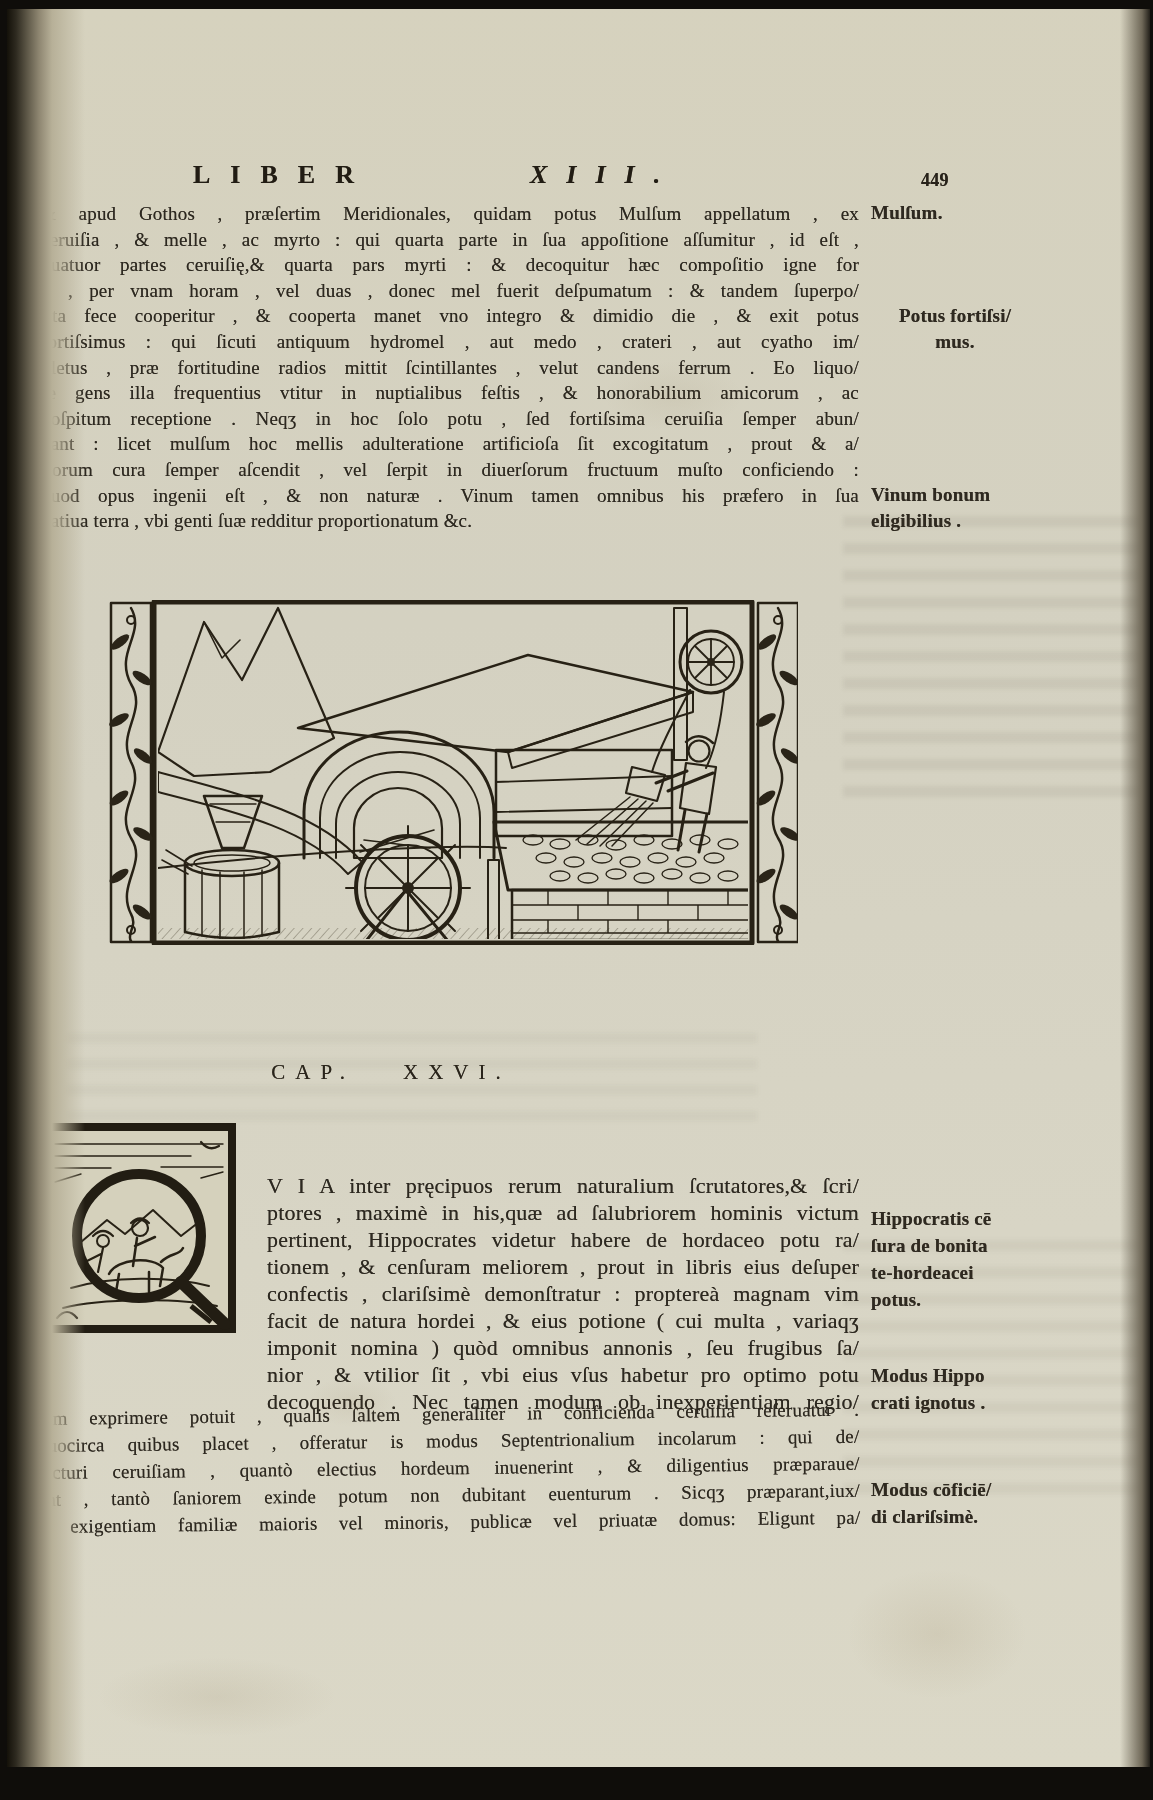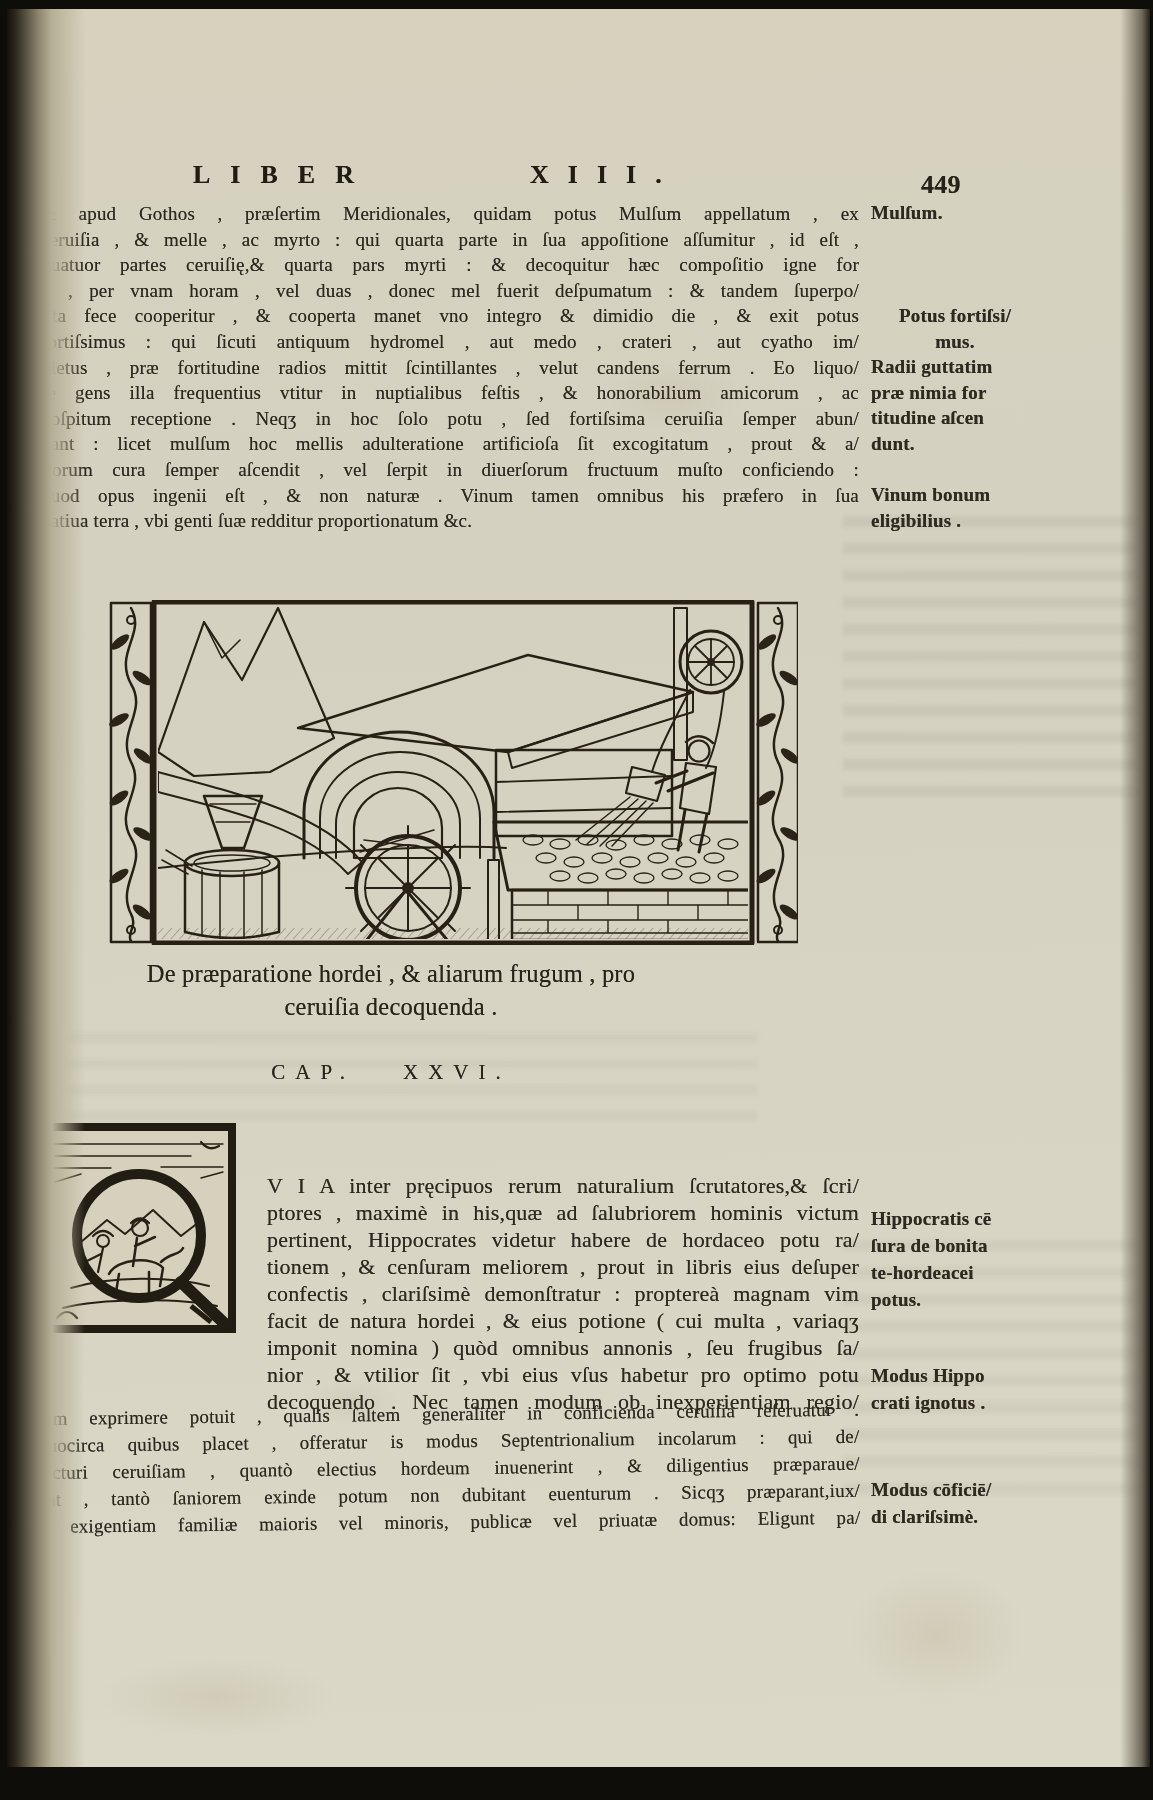--- a/index.html
+++ b/index.html
@@ -25,22 +25,22 @@
     background:linear-gradient(270deg,#23201a 0px,#6f6858 8px,rgba(214,210,195,0) 30px);
     pointer-events:none;
   }
   .ink{ text-shadow:0 0 0.5px rgba(44,36,24,.65); letter-spacing:.2px; }
   .prelines{ white-space:pre-line; }
   .justify{ text-align:justify; text-align-last:justify; }
   .abs{ position:absolute; }
 
   .running-title{ top:151px;font-weight:700;font-size:26px;color:#211c13; }
   .rt-liber{ left:186px;letter-spacing:20px; }
-  .rt-num{ left:523px;letter-spacing:19px; }
-  .page-number{ left:914px;top:161px;font-size:26px;font-weight:700;color:#27221a;text-align:right; }
+  .rt-num{ left:523px;letter-spacing:19px;font-style:italic; }
+  .page-number{ left:914px;top:161px;font-size:18px;font-weight:700;color:#27221a;text-align:right; }
 
   .para1{ left:34px;top:192px;width:818px;font-size:19px;line-height:25.6px; }
   .para1-last{ left:34px;top:499px;width:818px;font-size:19px;line-height:25.6px; }
 
   .marginnote{ left:864px;width:168px;font-size:19px;line-height:25.6px;color:#2e2920;font-weight:600; }
   .mn-mulsum{ top:191px; }
   .mn-potus{ top:294px;text-align:center; }
   .mn-radii{ top:345px; }
   .mn-vinum{ top:473px; }
   .mn2{ line-height:27px; }
@@ -98,24 +98,20 @@
 re gens illa frequentius vtitur in nuptialibus feſtis , &amp; honorabilium amicorum , ac
 hoſpitum receptione . Neqʒ in hoc ſolo potu , ſed fortiſsima ceruiſia ſemper abun/
 dant : licet mulſum hoc mellis adulteratione artificioſa ſit excogitatum , prout &amp; a/
 liorum cura ſemper aſcendit , vel ſerpit in diuerſorum fructuum muſto conficiendo :
 quod opus ingenii eſt , &amp; non naturæ . Vinum tamen omnibus his præfero in ſua</div>
   <div class="abs ink para1-last">natiua terra , vbi genti ſuæ redditur proportionatum &amp;c.</div>
 
   <div class="abs ink prelines marginnote mn-mulsum">Mulſum.</div>
   <div class="abs ink prelines marginnote mn-potus">Potus fortiſsi/
 mus.</div>
-  <div class="abs ink prelines marginnote mn-radii">Radii guttatim
-præ nimia for
-titudine aſcen
-dunt.</div>
   <div class="abs ink prelines marginnote mn-vinum">Vinum bonum
 eligibilius .</div>
 
   <svg class="abs illus" viewBox="0 0 690 345">
     <defs>
       <pattern id="pd1" patternUnits="userSpaceOnUse" width="6.5" height="6.5" patternTransform="rotate(42)">
         <line x1="0" y1="0" x2="0" y2="6.5" stroke="#383120" stroke-width="1.1"></line>
       </pattern>
       <pattern id="pd2" patternUnits="userSpaceOnUse" width="6.5" height="6.5" patternTransform="rotate(-42)">
         <line x1="0" y1="0" x2="0" y2="6.5" stroke="#383120" stroke-width="1.1"></line>
@@ -225,22 +221,20 @@
       <path d="M77 263 L77 332 M171 263 L171 332 M77 332 Q124 344 171 332" class="wood" stroke-width="2.5"></path>
       <path d="M94 270 L94 336 M112 272 L112 339 M136 272 L136 339 M154 270 L154 336" class="wood" stroke-width="1.5"></path>
       <path d="M58 250 L84 266 M54 260 L80 274" class="wood" stroke-width="1.6"></path>
       <rect x="50" y="328" width="592" height="12" fill="url(#pd1)" opacity=".55"></rect>
     </g>
 
     <use href="#orn" x="0" y="0"></use>
     <use href="#orn" x="647" y="0"></use>
   </svg>
 
-  <div class="abs ink prelines sect-heading">De præparatione hordei , &amp; aliarum frugum , pro
-ceruiſia decoquenda .</div>
   <div class="abs ink cap-row">
     <span>CAP.</span><span class="cap-num">XXVI.</span>
   </div>
 
   <svg class="abs qinit" viewBox="0 0 196 212">
     <rect x="5" y="5" width="186" height="202" fill="#d5d1bc" stroke="#221d13" stroke-width="8"></rect>
     <g class="wood" stroke-width="1.4">
       <path d="M14 22 L182 22 M14 34 L150 34 M120 45 L182 45 M14 46 L70 46"></path>
       <path d="M14 60 L40 52 M160 56 L182 50"></path>
     </g>

